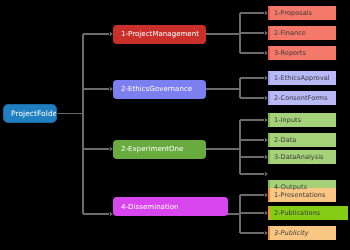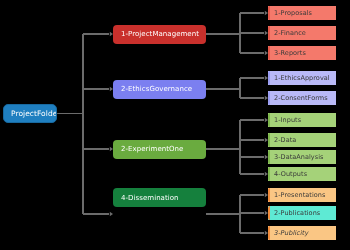--- a/index.html
+++ b/index.html
@@ -163,32 +163,32 @@
         <span class="node-label">1-Inputs</span>
       </div>
       <div class="node node-leaf" style="left: 268px; top: 133px; width: 68px; height: 14px; background: rgb(165, 210, 121);">
         <span class="leaf-accent" style="background: rgb(127, 184, 78);"></span>
         <span class="node-label">2-Data</span>
       </div>
       <div class="node node-leaf" style="left: 268px; top: 150px; width: 68px; height: 14px; background: rgb(165, 210, 121);">
         <span class="leaf-accent" style="background: rgb(127, 184, 78);"></span>
         <span class="node-label">3-DataAnalysis</span>
       </div>
-      <div class="node node-leaf" style="left: 268px; top: 167px; width: 68px; height: 14px; background: rgb(165, 210, 121);">
+      <div class="node node-leaf" style="left: 268px; top: 180px; width: 68px; height: 14px; background: rgb(165, 210, 121);">
         <span class="leaf-accent" style="background: rgb(127, 184, 78);"></span>
         <span class="node-label">4-Outputs</span>
       </div>
-      <div class="node node-l1" style="left: 113px; top: 188px; width: 93px; height: 19px; background: #15803d;">
+      <div class="node node-l1" style="left: 113px; top: 197px; width: 115px; height: 19px; background: #d946ef;">
         <span class="node-label">4-Dissemination</span>
       </div>
       <div class="node node-leaf" style="left: 268px; top: 188px; width: 68px; height: 14px; background: rgb(250, 198, 132);">
         <span class="leaf-accent" style="background: rgb(240, 139, 58);"></span>
         <span class="node-label">1-Presentations</span>
       </div>
-      <div class="node node-leaf" style="left: 268px; top: 206px; width: 68px; height: 14px; background: #5eead4;">
+      <div class="node node-leaf" style="left: 268px; top: 206px; width: 80px; height: 14px; background: #84cc16;">
         <span class="leaf-accent" style="background: rgb(240, 139, 58);"></span>
         <span class="node-label">2-Publications</span>
       </div>
       <div class="node node-leaf" style="left: 268px; top: 226px; width: 68px; height: 14px; background: rgb(250, 198, 132); font-style: italic;">
         <span class="leaf-accent" style="background: rgb(240, 139, 58);"></span>
         <span class="node-label">3-Publicity</span>
       </div>
     </div>
 
 </div>

